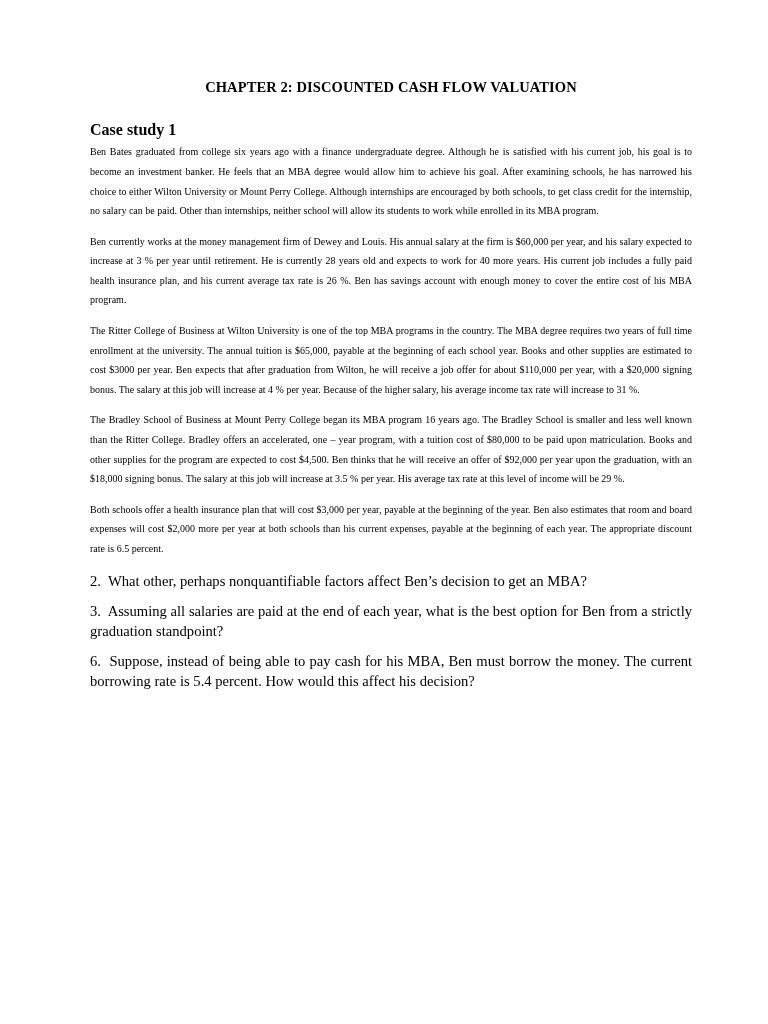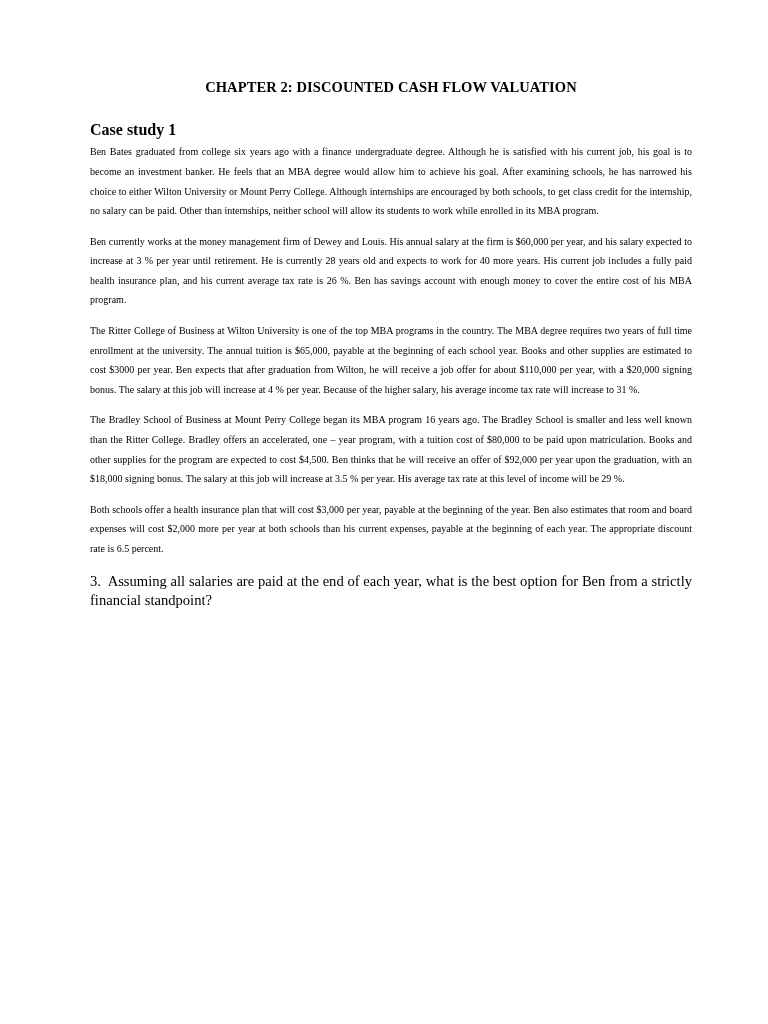--- a/index.html
+++ b/index.html
@@ -85,18 +85,24 @@
     <div>
       <p class="body-para">Ben Bates graduated from college six years ago with a finance undergraduate degree. Although he is satisfied with his current job, his goal is to become an investment banker. He feels that an MBA degree would allow him to achieve his goal. After examining schools, he has narrowed his choice to either Wilton University or Mount Perry College. Although internships are encouraged by both schools, to get class credit for the internship, no salary can be paid. Other than internships, neither school will allow its students to work while enrolled in its MBA program.</p>
       <p class="body-para">Ben currently works at the money management firm of Dewey and Louis. His annual salary at the firm is $60,000 per year, and his salary expected to increase at 3 % per year until retirement. He is currently 28 years old and expects to work for 40 more years. His current job includes a fully paid health insurance plan, and his current average tax rate is 26 %. Ben has savings account with enough money to cover the entire cost of his MBA program.</p>
       <p class="body-para">The Ritter College of Business at Wilton University is one of the top MBA programs in the country. The MBA degree requires two years of full time enrollment at the university. The annual tuition is $65,000, payable at the beginning of each school year. Books and other supplies are estimated to cost $3000 per year. Ben expects that after graduation from Wilton, he will receive a job offer for about $110,000 per year, with a $20,000 signing bonus. The salary at this job will increase at 4 % per year. Because of the higher salary, his average income tax rate will increase to 31 %.</p>
       <p class="body-para">The Bradley School of Business at Mount Perry College began its MBA program 16 years ago. The Bradley School is smaller and less well known than the Ritter College. Bradley offers an accelerated, one – year program, with a tuition cost of $80,000 to be paid upon matriculation. Books and other supplies for the program are expected to cost $4,500. Ben thinks that he will receive an offer of $92,000 per year upon the graduation, with an $18,000 signing bonus. The salary at this job will increase at 3.5 % per year. His average tax rate at this level of income will be 29 %.</p>
       <p class="body-para">Both schools offer a health insurance plan that will cost $3,000 per year, payable at the beginning of the year. Ben also estimates that room and board expenses will cost $2,000 more per year at both schools than his current expenses, payable at the beginning of each year. The appropriate discount rate is 6.5 percent.</p>
     </div>
 
     <ol class="question-list">
       <li>
-        <span class="q-num">3.</span><span class="q-gap">&nbsp; </span><span>Assuming all salaries are paid at the end of each year, what is the best option for Ben from a strictly financial standpoint?</span>
+        <span class="q-num">2.</span><span class="q-gap">&nbsp; </span><span>What other, perhaps nonquantifiable factors affect Ben’s decision to get an MBA?</span>
+      </li>
+      <li>
+        <span class="q-num">3.</span><span class="q-gap">&nbsp; </span><span>Assuming all salaries are paid at the end of each year, what is the best option for Ben from a strictly graduation standpoint?</span>
+      </li>
+      <li>
+        <span class="q-num">6.</span><span class="q-gap">&nbsp; </span><span>Suppose, instead of being able to pay cash for his MBA, Ben must borrow the money. The current borrowing rate is 5.4 percent. How would this affect his decision?</span>
       </li>
     </ol>
 
   </div>
 </div>
 
 </body></html>

